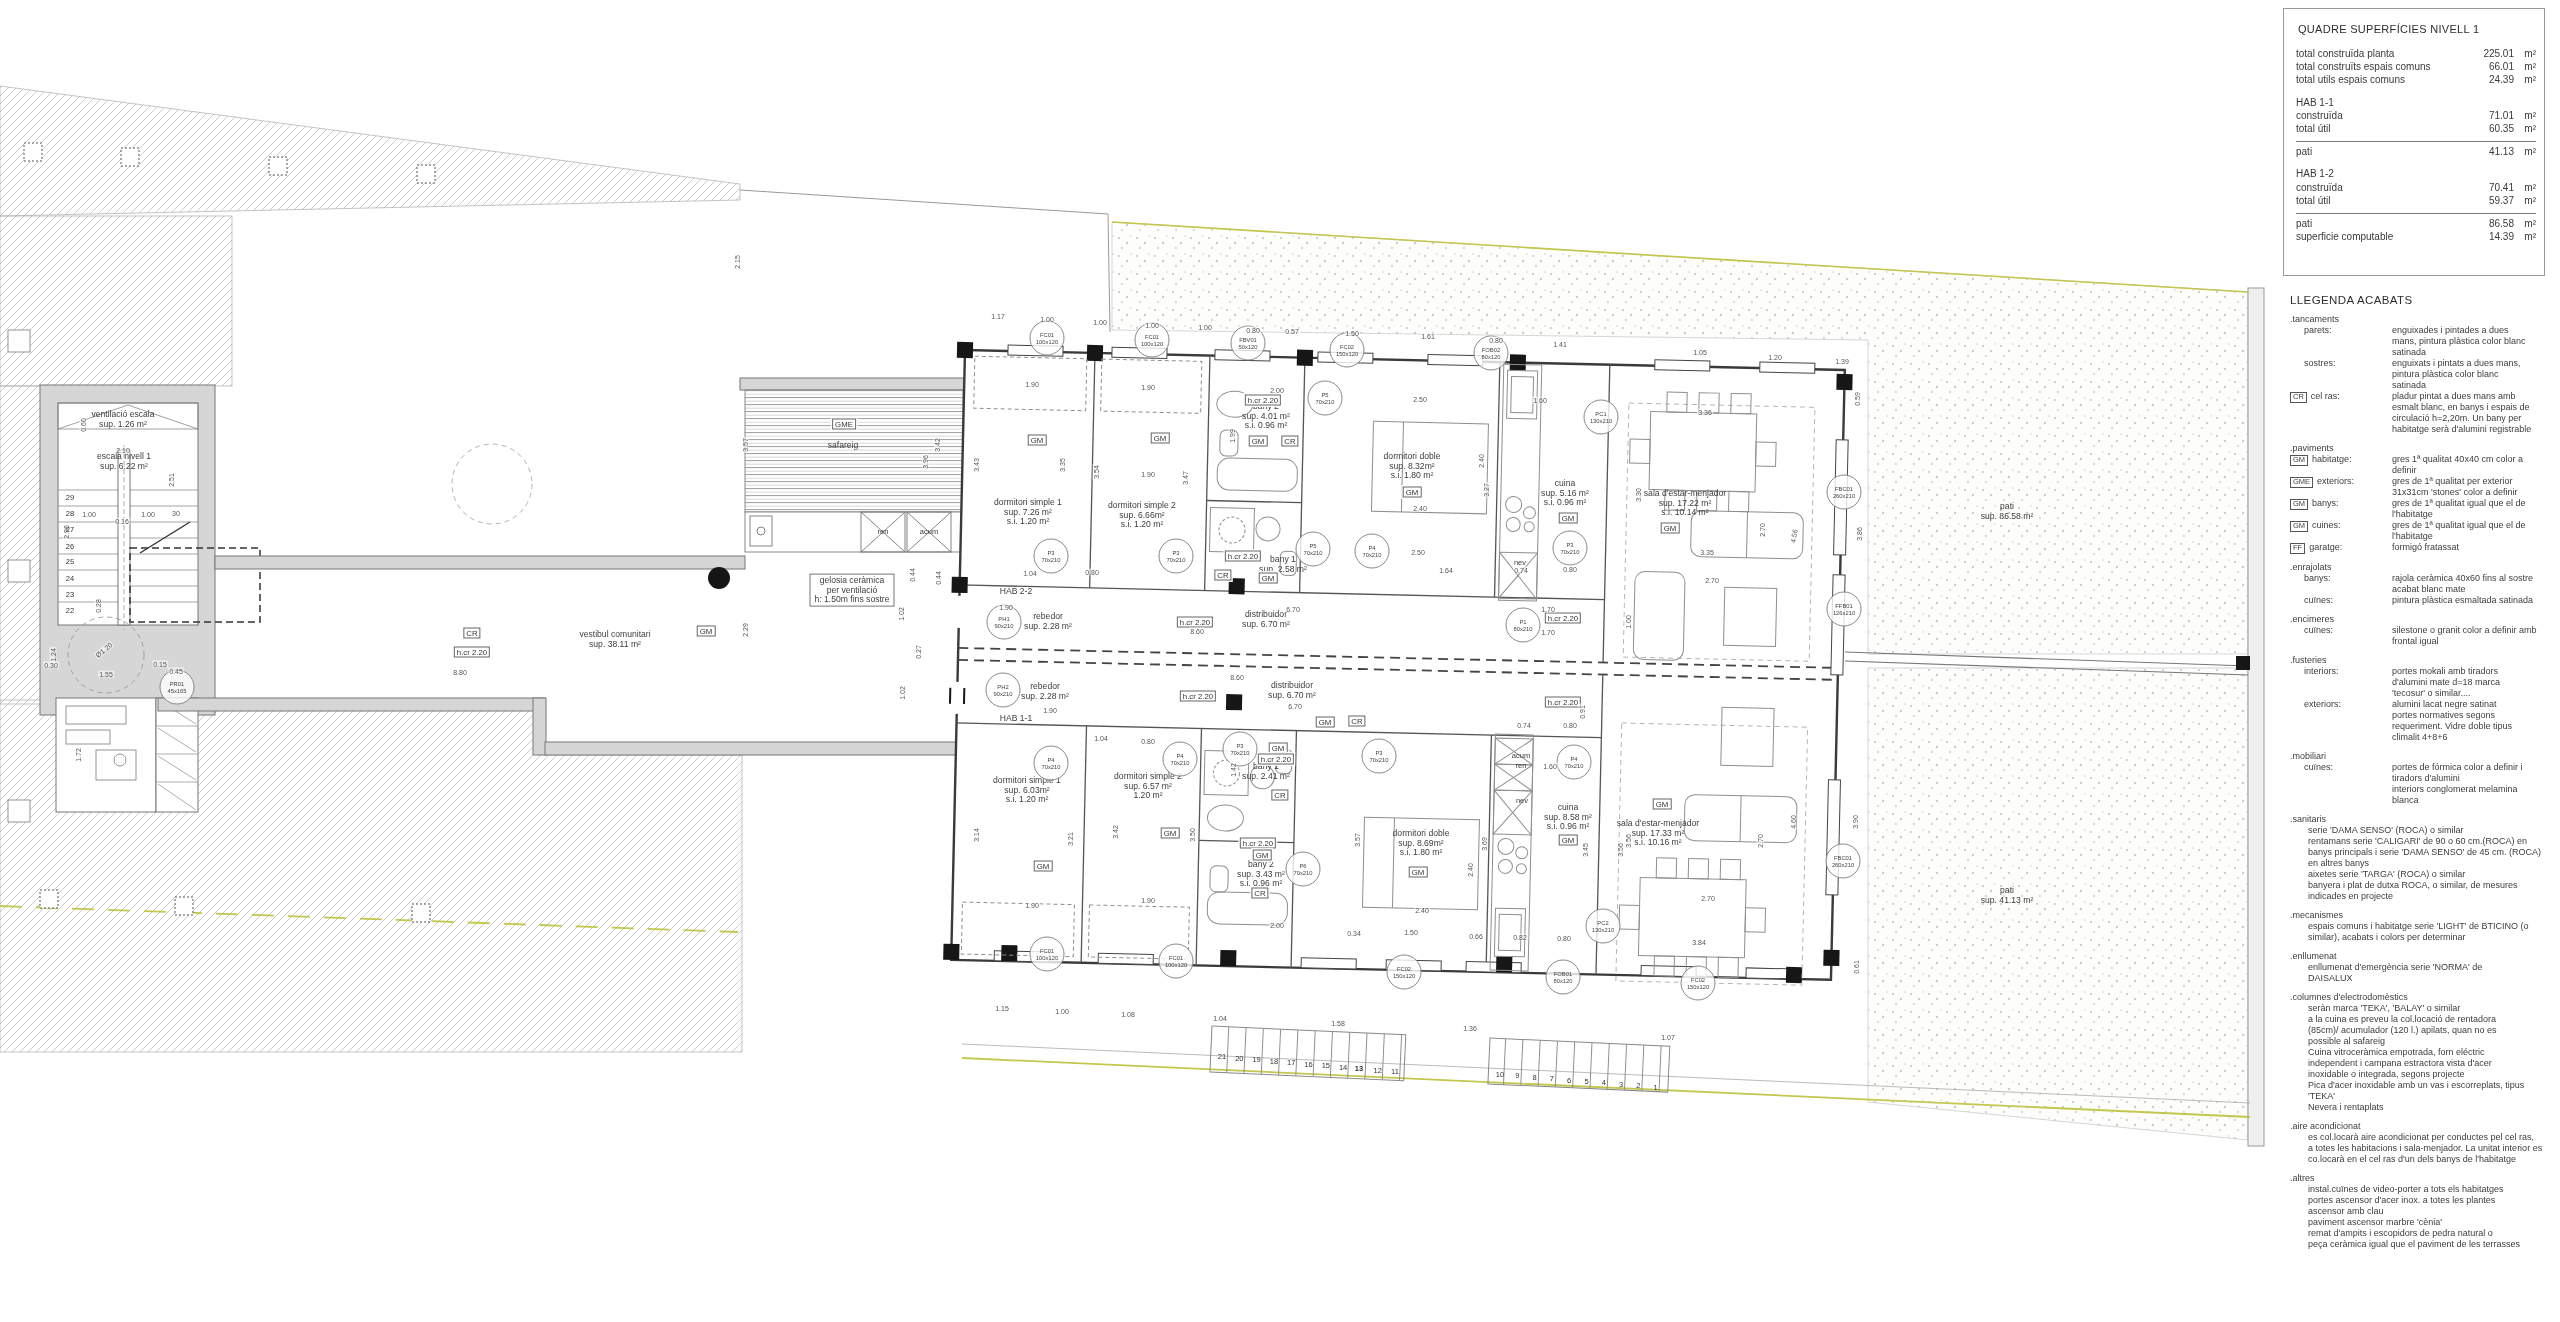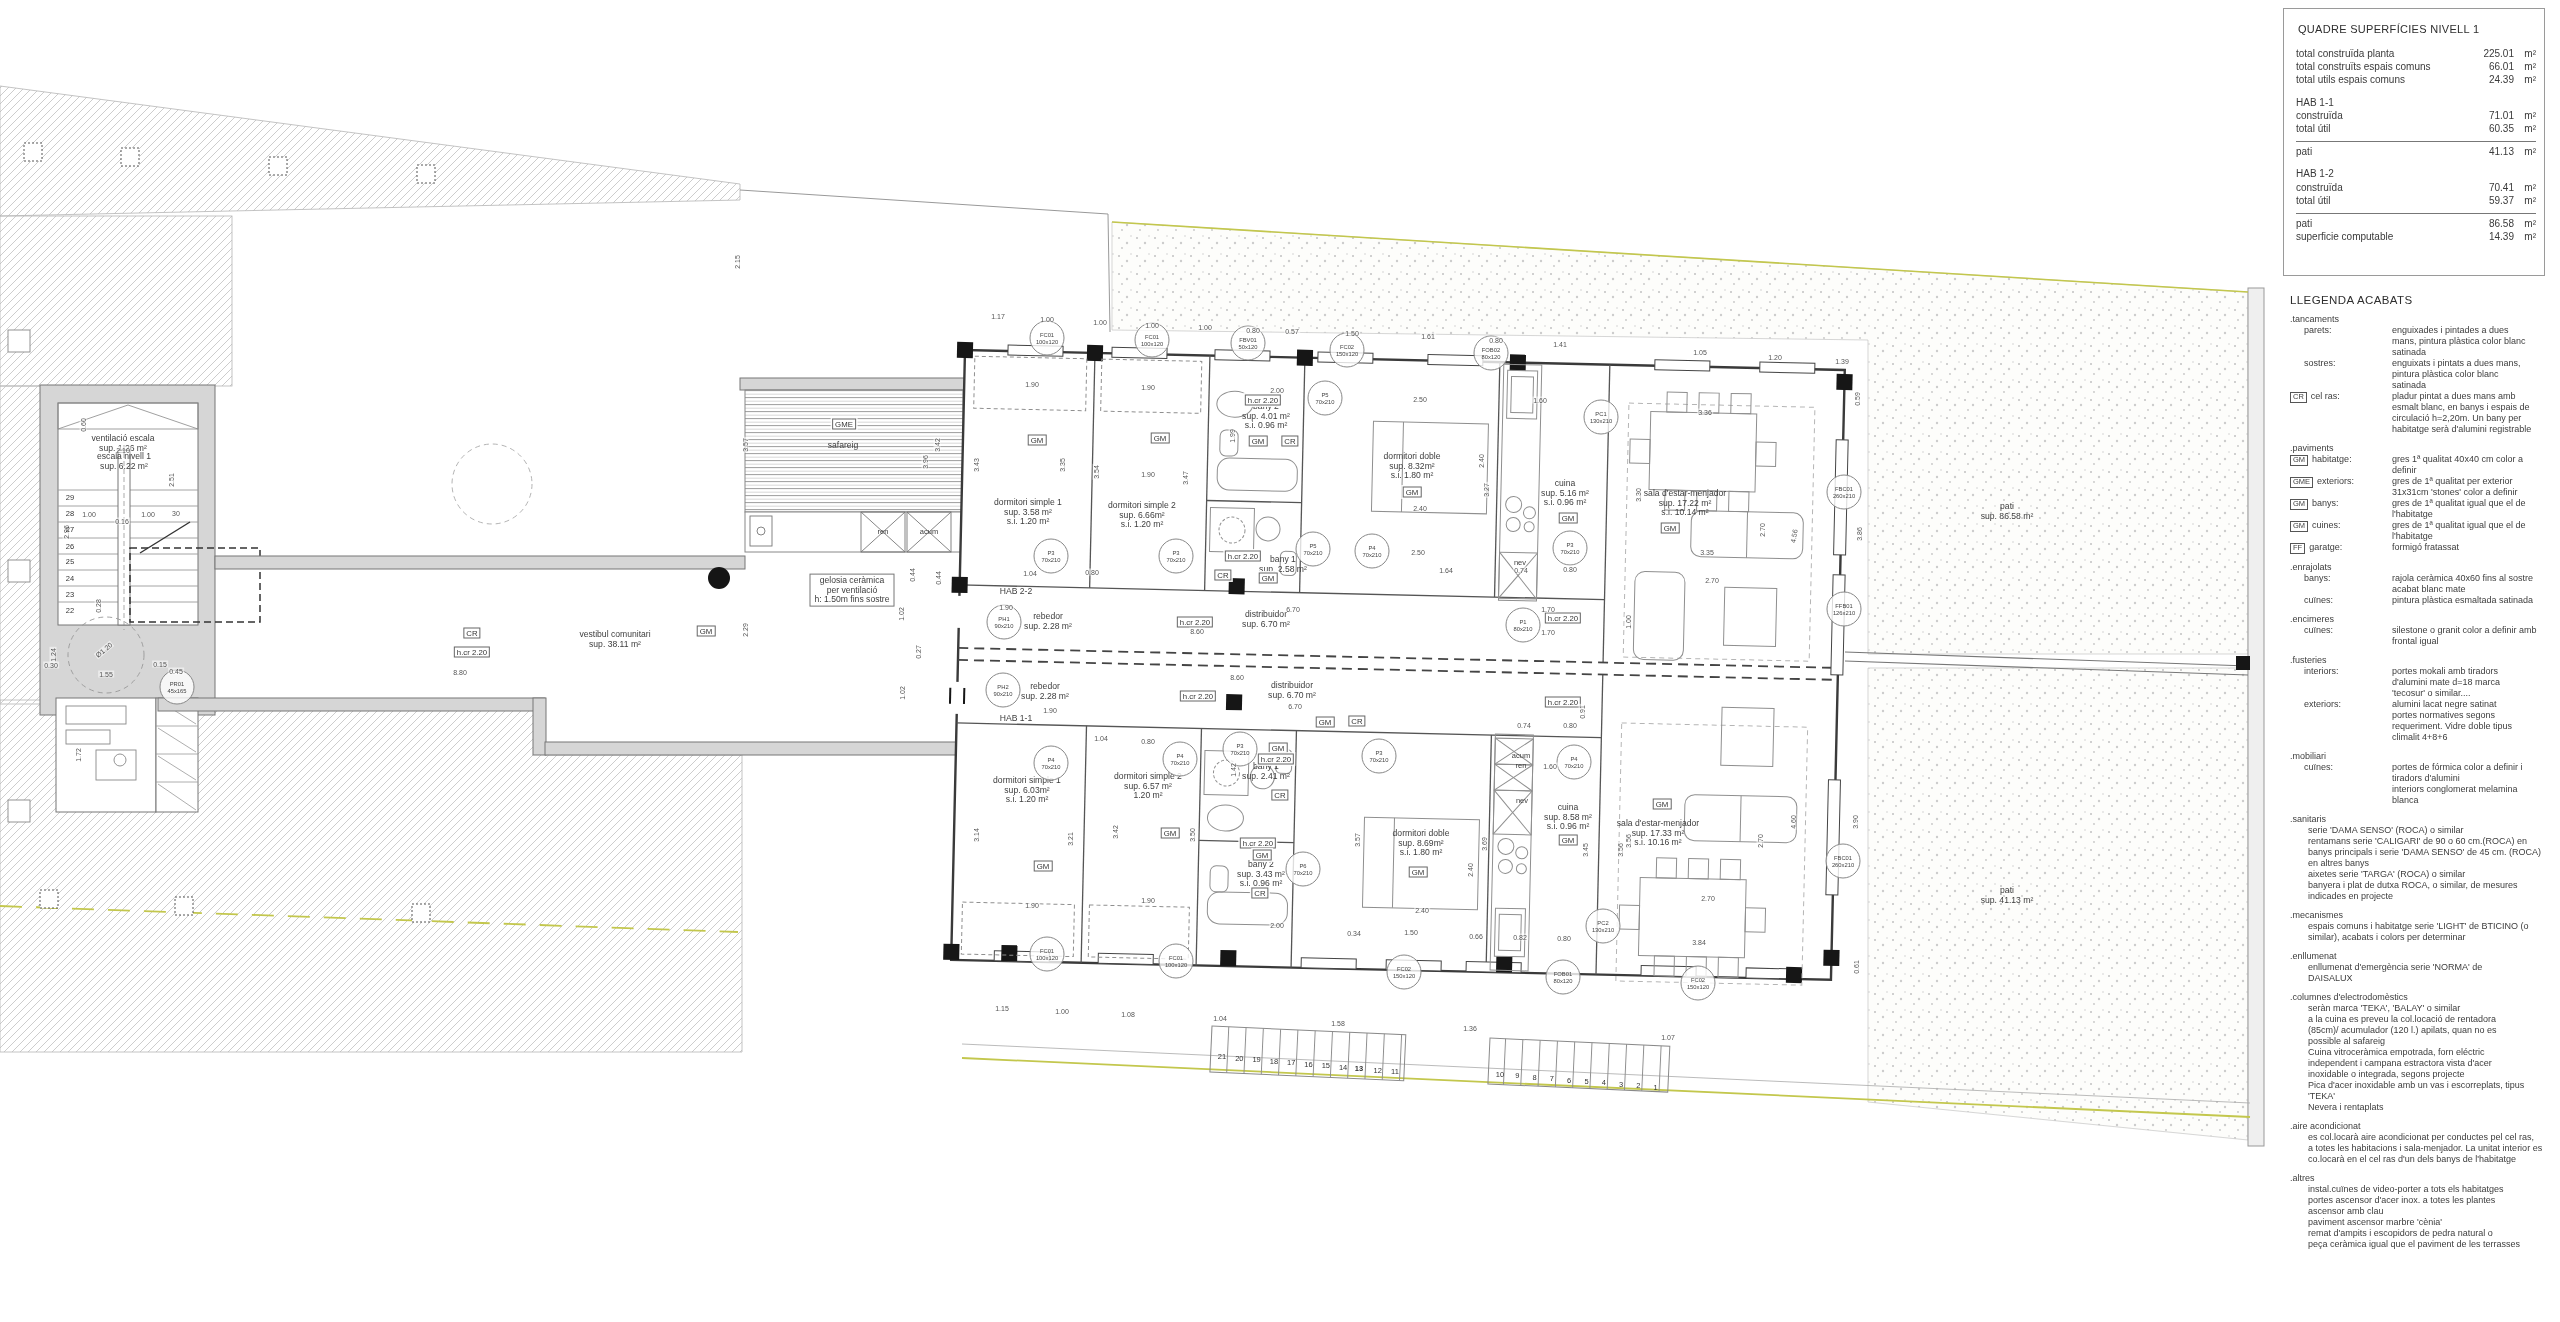--- a/index.html
+++ b/index.html
@@ -314,21 +314,21 @@
           <line x1="1751" y1="778" x2="1751" y2="824"></line>
         <rect x="1730" y="690" width="52" height="58"></rect>
       </g>
 
       <rect x="959" y="596" width="12" height="32" fill="#fff" stroke="none"></rect>
       <rect x="959" y="682" width="12" height="32" fill="#fff" stroke="none"></rect>
     </g>
   </svg>
 
   <div id="plan-labels">
-      <div class="plabel" style="left: 123px; top: 420px; margin-top: 24px;">
+      <div class="plabel" style="left: 123px; top: 420px;">
         <div>ventilació escala</div>
         <div>sup. 1.26 m²</div>
       </div>
       <div class="plabel" style="left: 124px; top: 462px;">
         <div>escala nivell 1</div>
         <div>sup. 6.22 m²</div>
       </div>
       <div class="plabel" style="left: 615px; top: 640px;">
         <div>vestibul comunitari</div>
         <div>sup. 38.11 m²</div>
@@ -353,21 +353,21 @@
       <div class="plabel" style="left: 1048px; top: 622px;">
         <div>rebedor</div>
         <div>sup. 2.28 m²</div>
       </div>
       <div class="plabel" style="left: 1266px; top: 620px;">
         <div>distribuidor</div>
         <div>sup. 6.70 m²</div>
       </div>
       <div class="plabel" style="left: 1028px; top: 512px;">
         <div>dormitori simple 1</div>
-        <div>sup. 3.58 m²</div>
+        <div>sup. 7.26 m²</div>
         <div>s.i. 1.20 m²</div>
       </div>
       <div class="plabel" style="left: 1142px; top: 515px;">
         <div>dormitori simple 2</div>
         <div>sup. 6.66m²</div>
         <div>s.i. 1.20 m²</div>
       </div>
       <div class="plabel" style="left: 1266px; top: 416px;">
         <div>bany 2</div>
         <div>sup. 4.01 m²</div>

